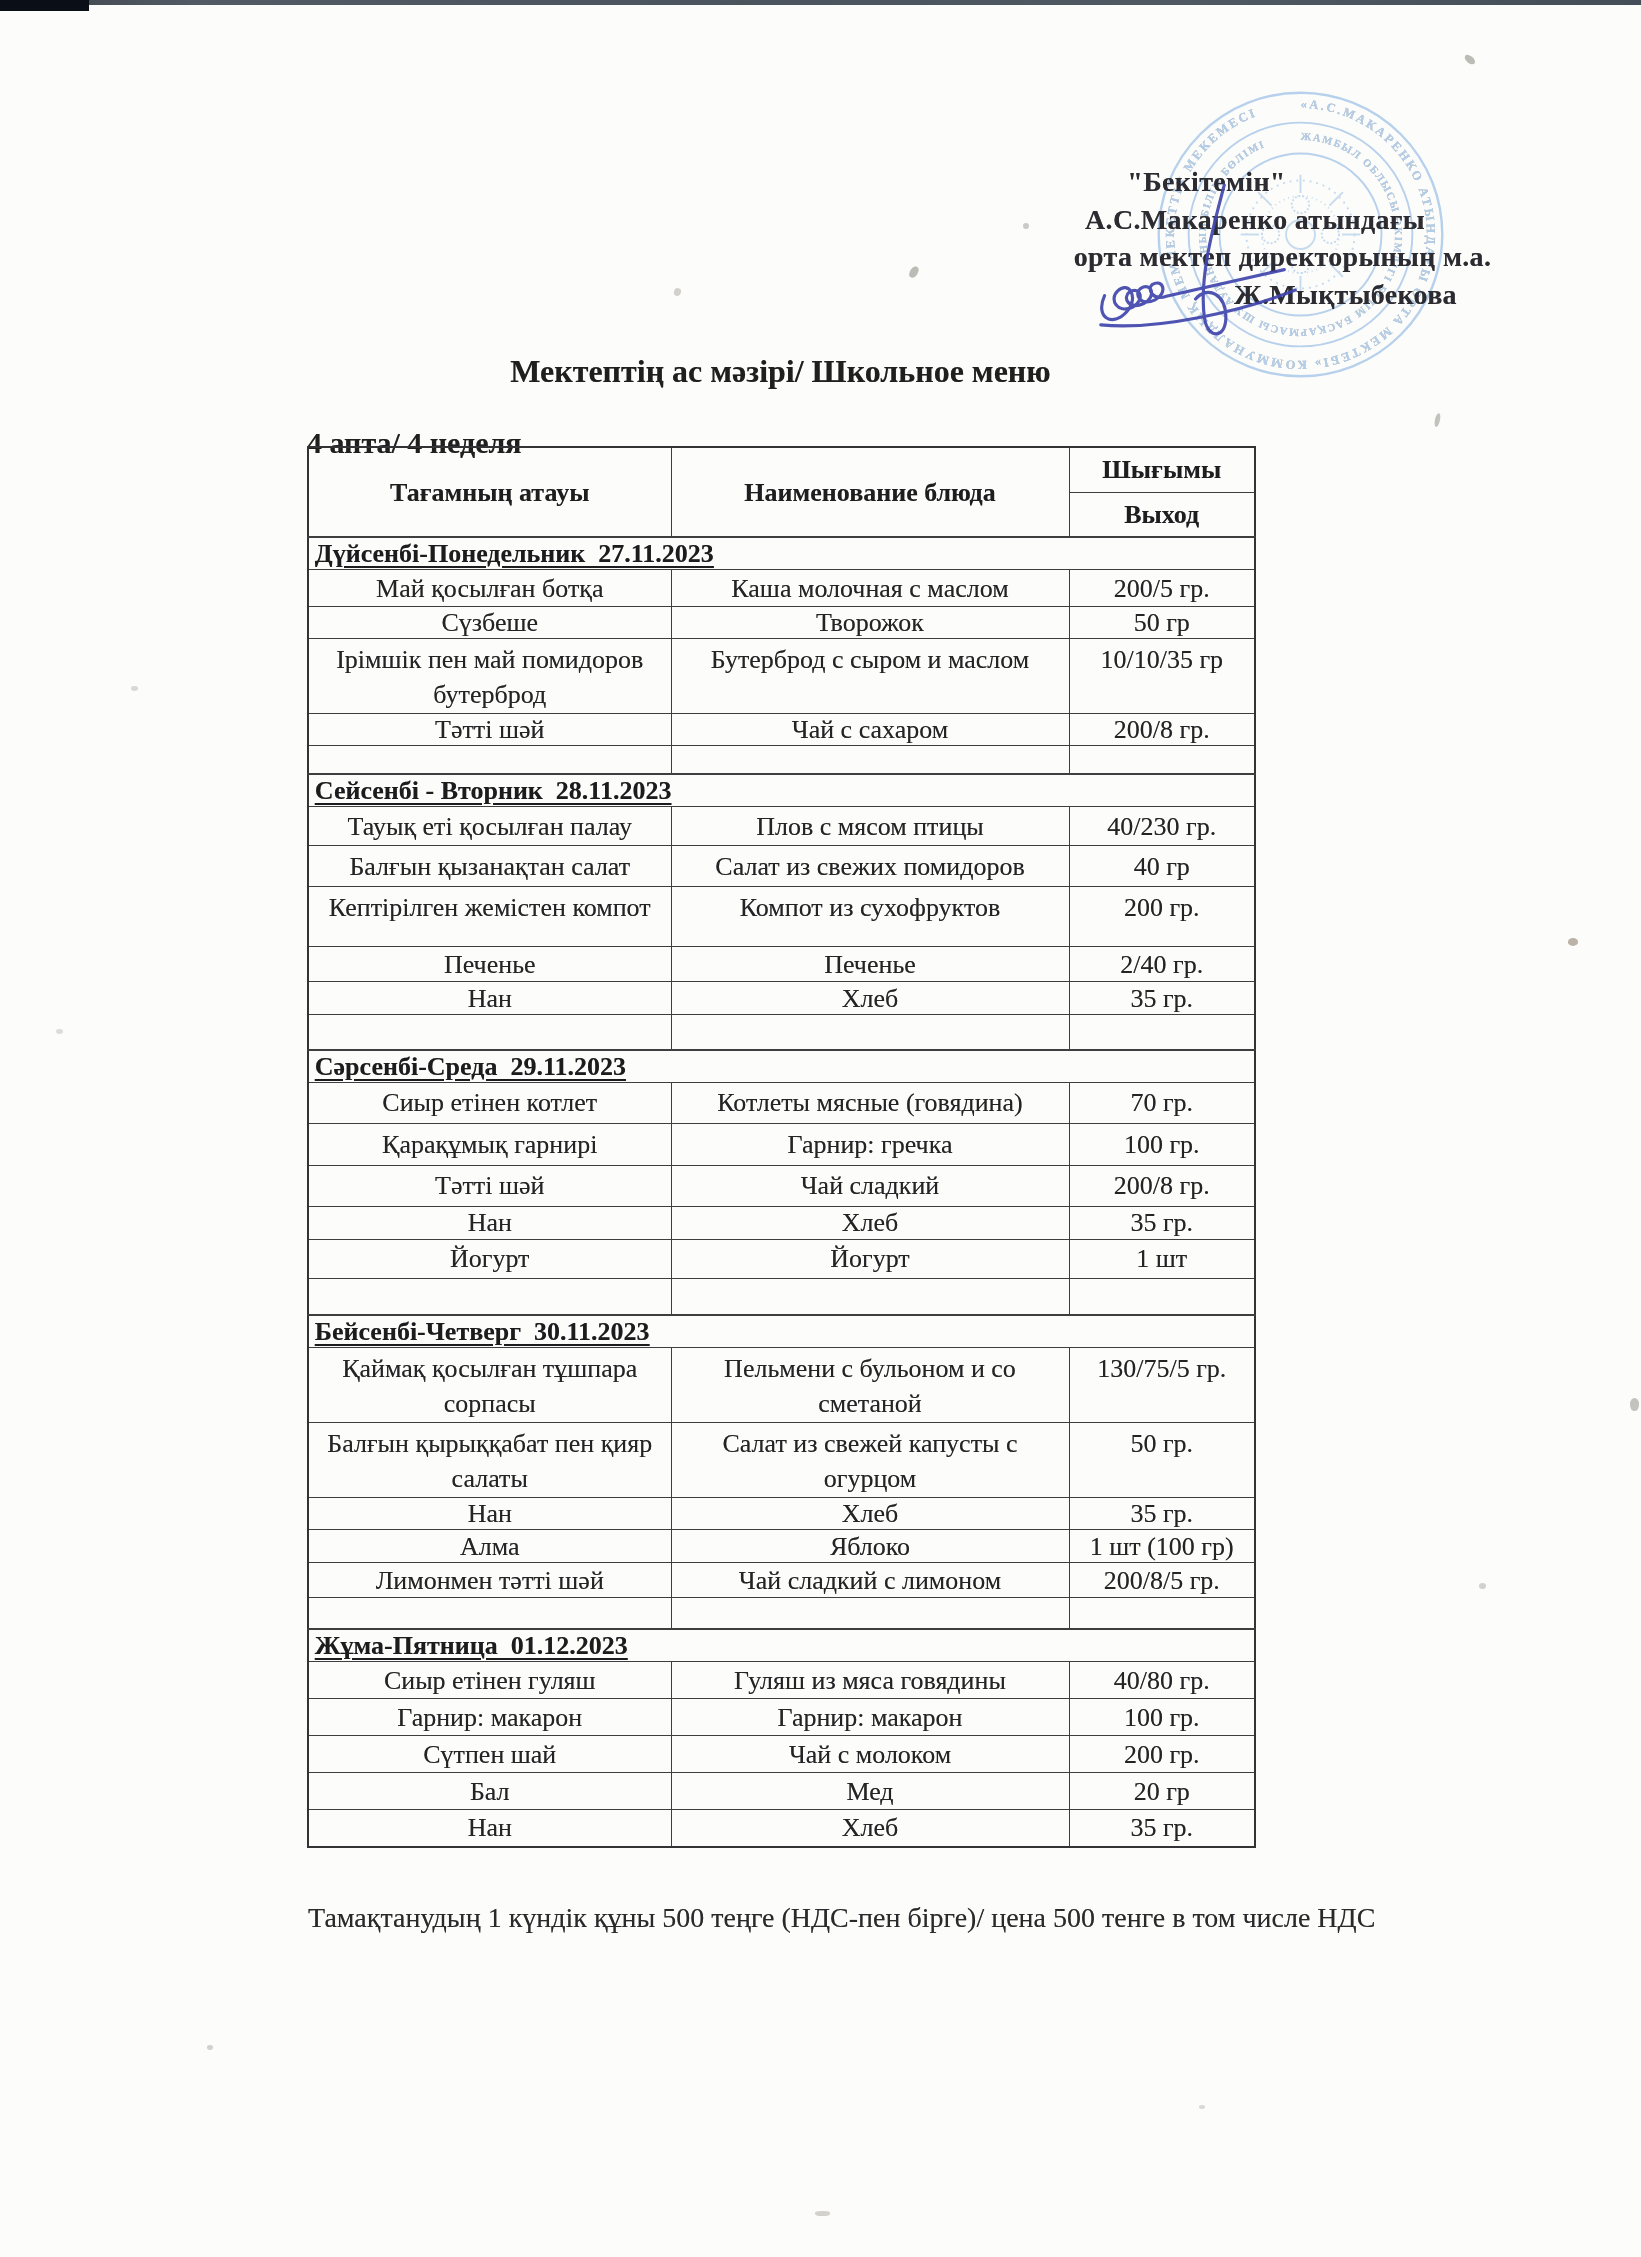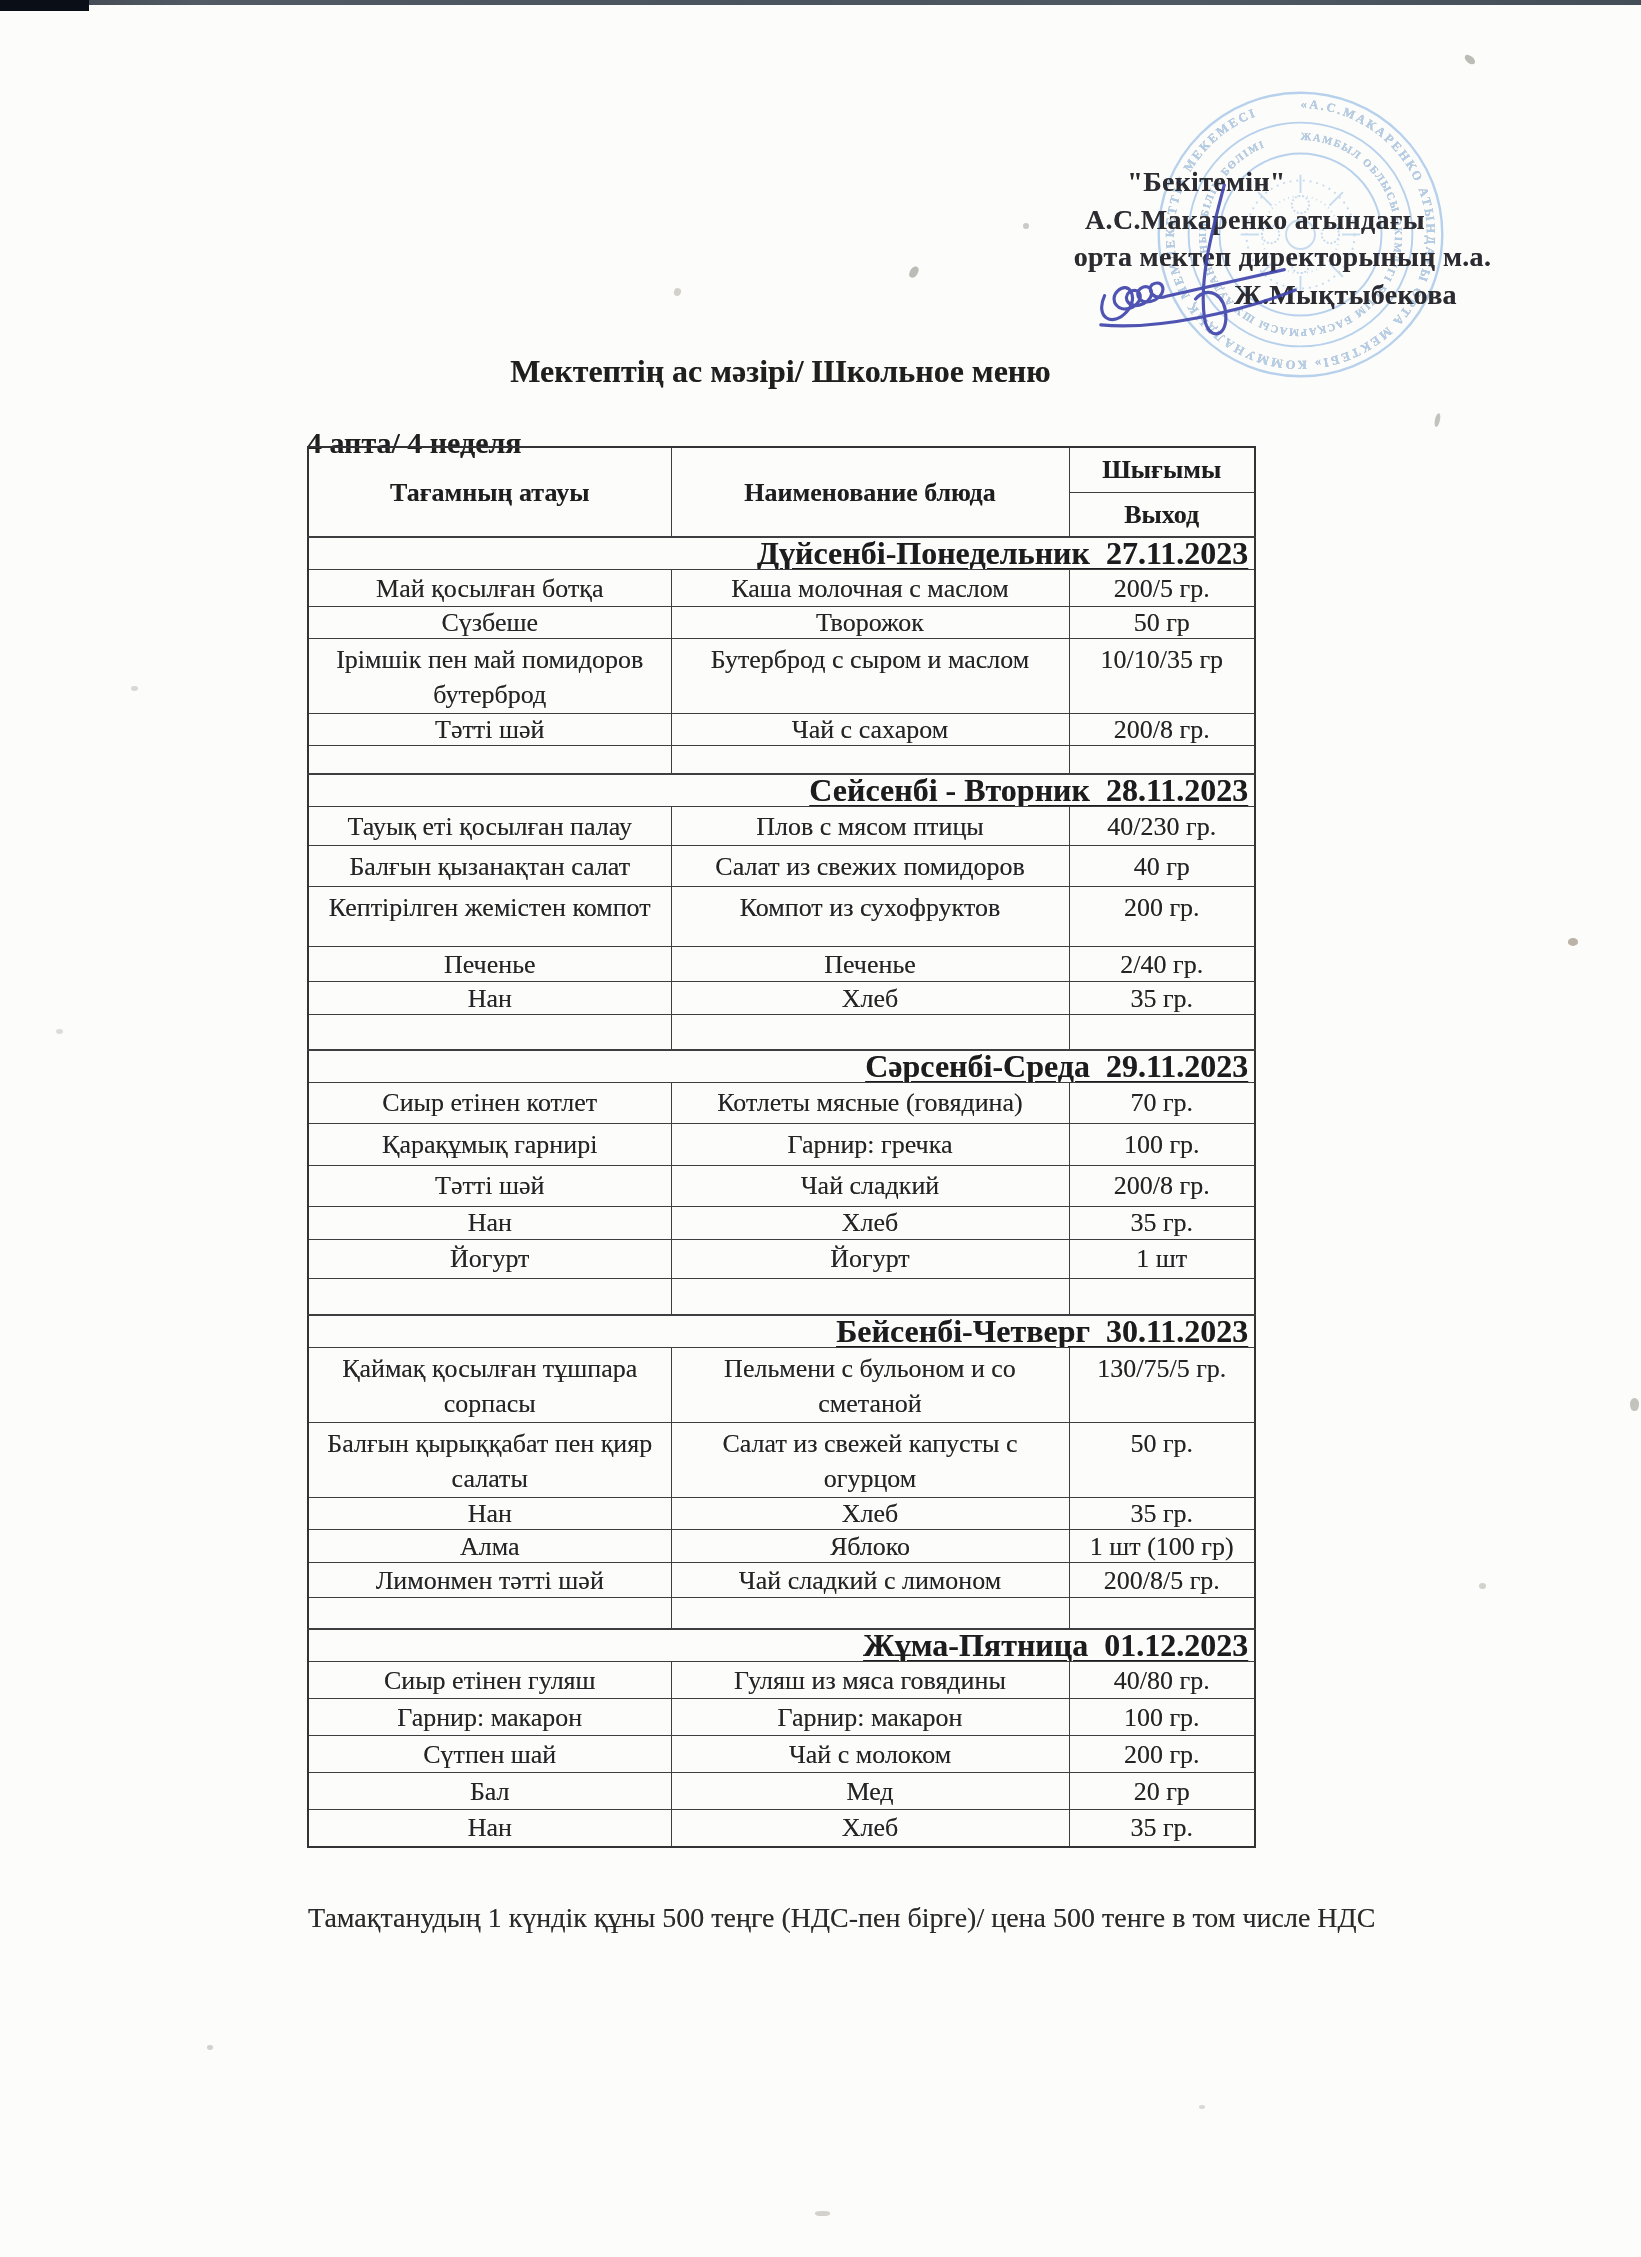--- a/index.html
+++ b/index.html
@@ -37,21 +37,21 @@
   }
   table.menu td, table.menu th{
     border:1.9px solid #3e3e40;font-size:26px;line-height:29px;
     padding:1px 5.8px;overflow:hidden;color:#242426;
   }
   table.menu th{font-weight:bold;text-align:center;font-size:26px;color:#1e1e20;}
   thead tr{height:45px;}
   td.kk, td.ru{text-align:center;vertical-align:middle;margin-top:44px;}
   td.out{text-align:center;vertical-align:middle;}
   tr.band td{
-    text-align:right;font-weight:bold;font-size:32px;color:#1c1c1e;
+    text-align:left;font-weight:bold;font-size:26px;color:#1c1c1e;
     text-decoration:underline;text-decoration-thickness:2.4px;text-underline-offset:3.9px;
     border-top-width:2.9px;white-space:pre-wrap;
   }
   tbody.spacer td{border-bottom-width:2.9px;}
   
   .sec0 tr.band{height:31px}
   .sec0 tr:nth-of-type(2){height:37px}
   .sec0 tr:nth-of-type(3){height:21px}
   .sec0 tr:nth-of-type(4){height:73px}
   .sec0 tr:nth-of-type(5){height:31px}

